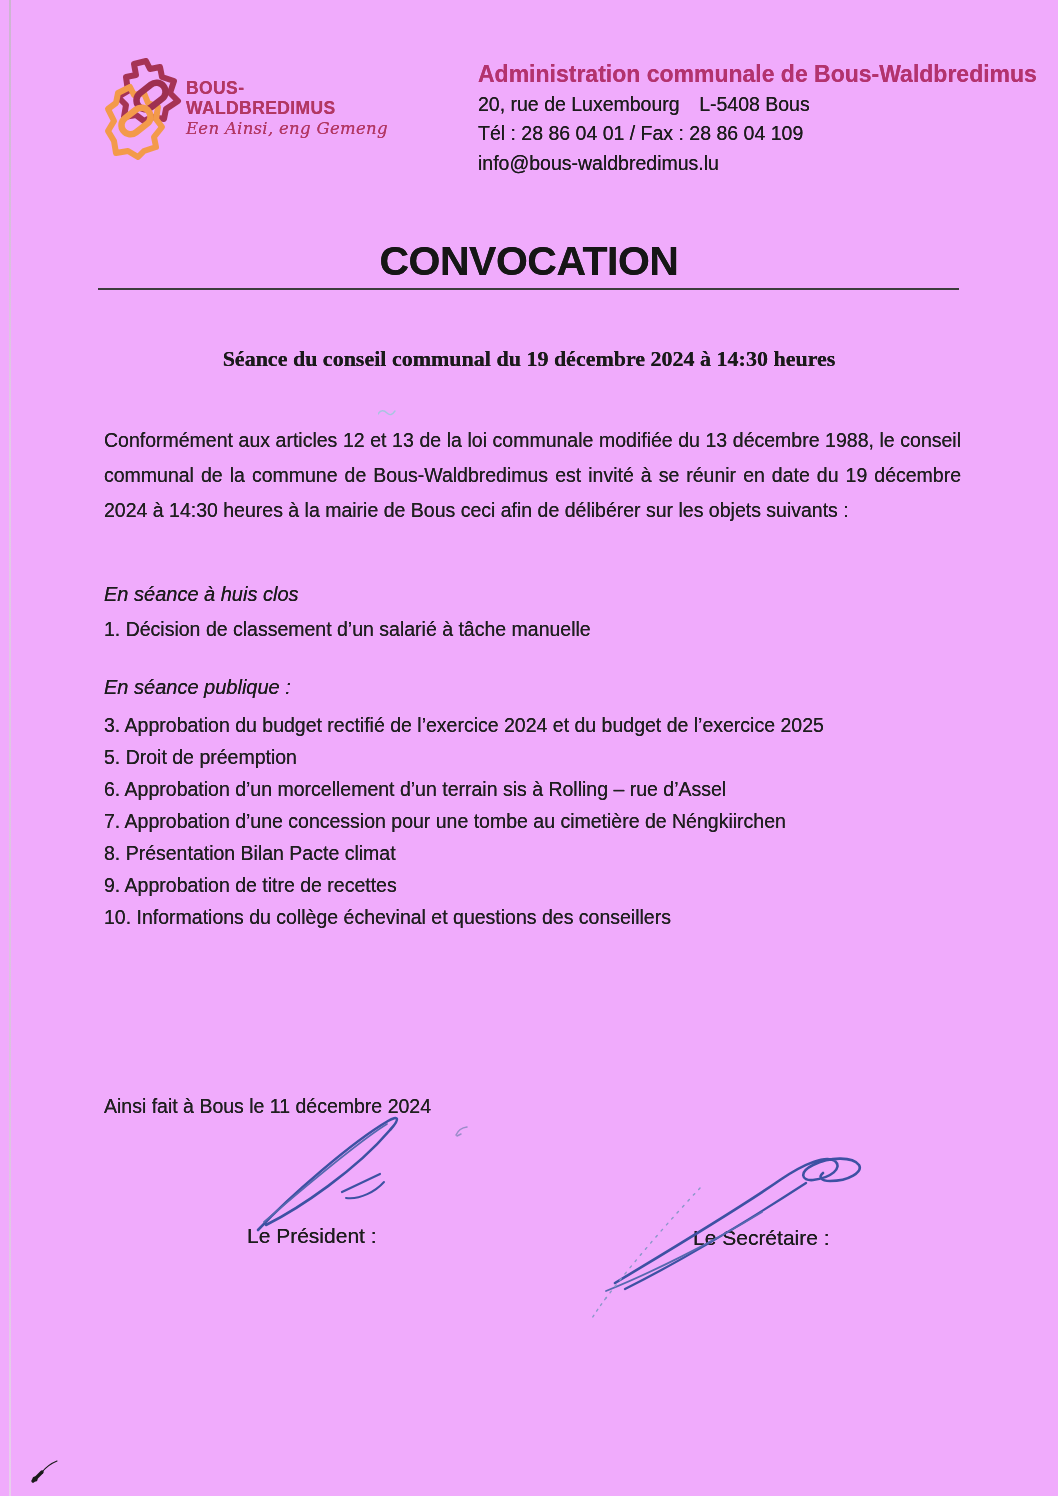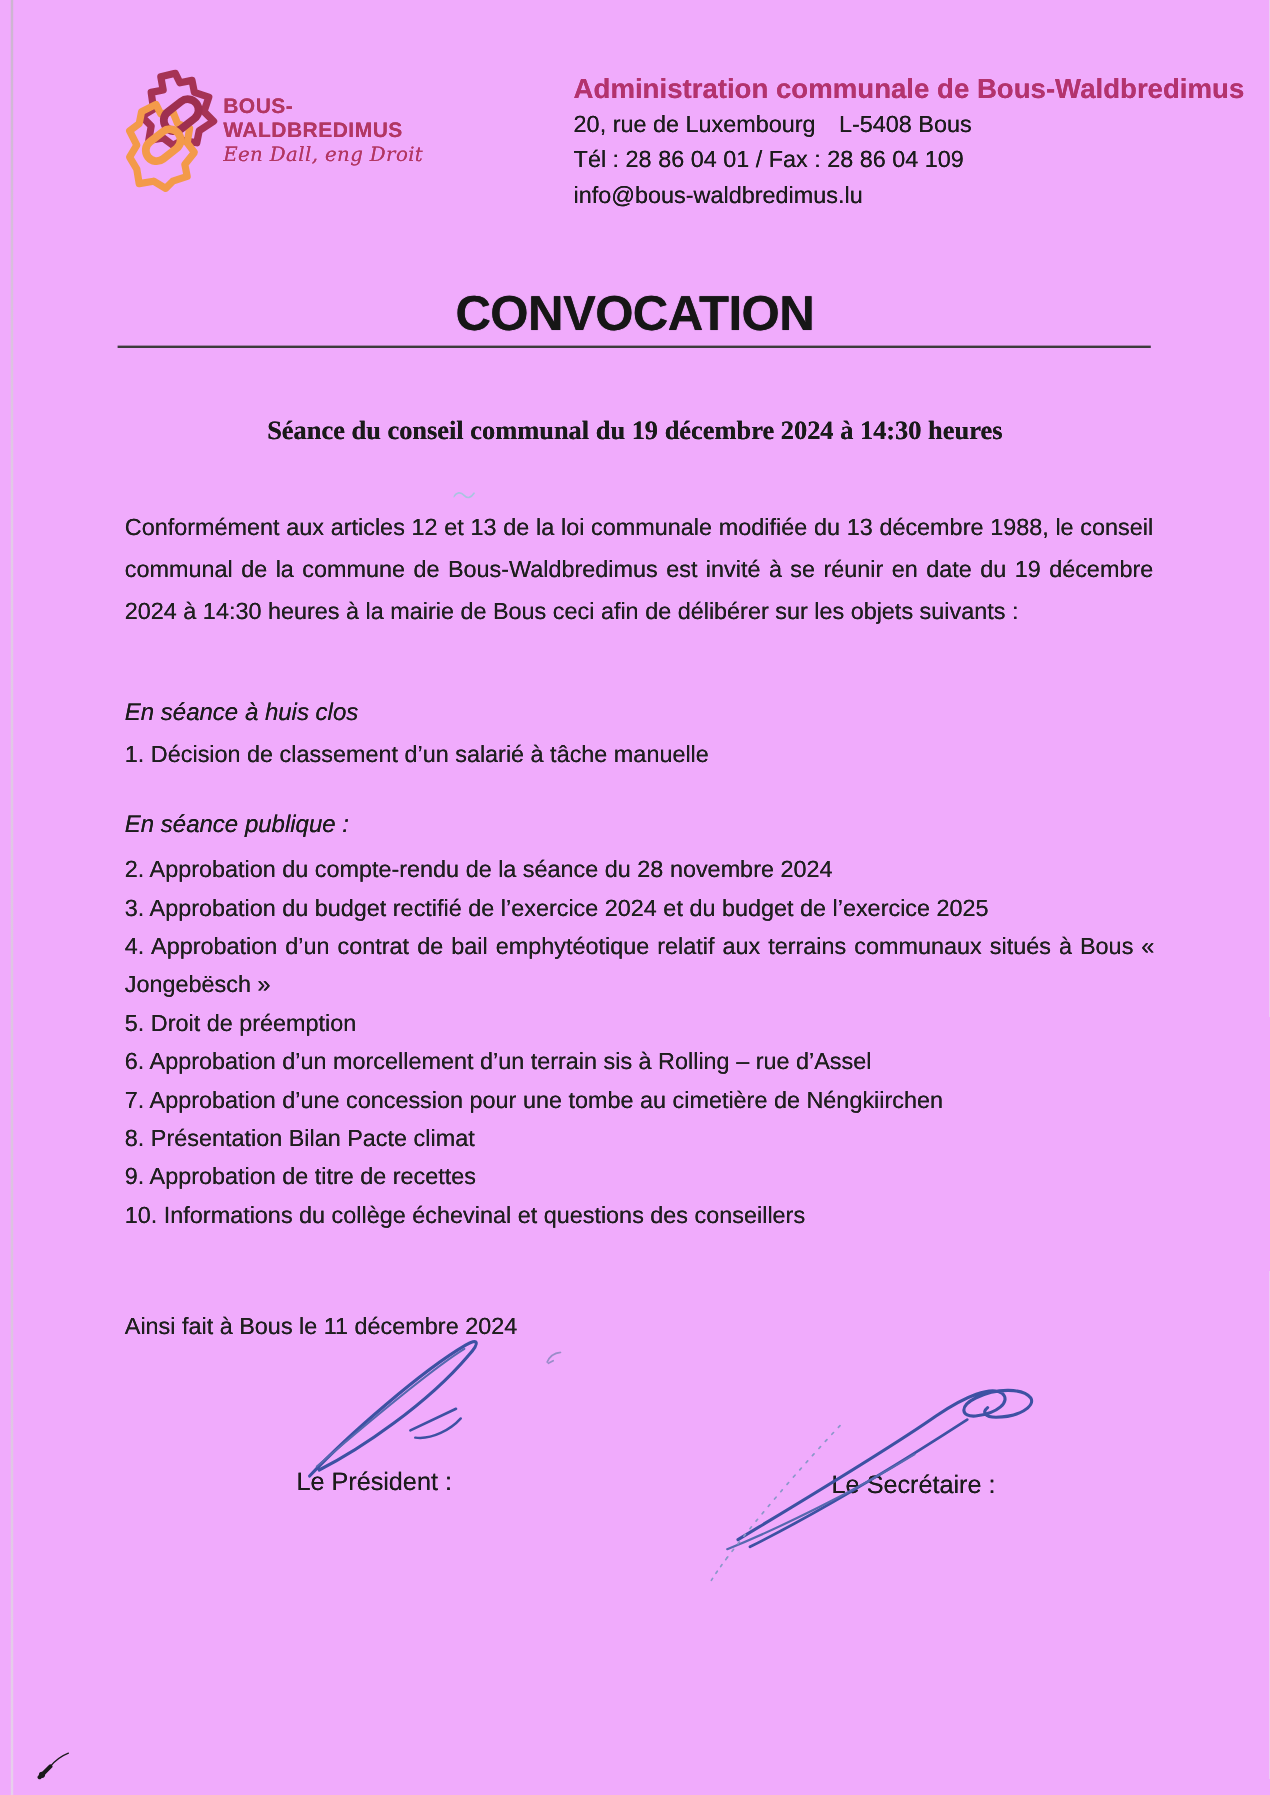--- a/index.html
+++ b/index.html
@@ -87,21 +87,21 @@
       <rect x="-16" y="-9" width="32" height="18" rx="9" fill="none" stroke="#9e2f50" stroke-width="6.5"></rect>
     </g>
     <g transform="translate(33,63) rotate(-38)">
       <rect x="-16" y="-9" width="32" height="18" rx="9" fill="none" stroke="#f39a4a" stroke-width="6.5"></rect>
     </g>
   </svg>
 
   <div class="abs logo-text">
     <div class="logo-name">BOUS-</div>
     <div class="logo-name">WALDBREDIMUS</div>
-    <div class="logo-tagline">Een Dall, eng Droit</div>
+    <div class="logo-tagline">Een Ainsi, eng Gemeng</div>
   </div>
 
   <div class="abs contact">
     <div class="contact-org">Administration communale de Bous-Waldbredimus</div>
     <div class="contact-line">20, rue de Luxembourg  L-5408 Bous</div>
     <div class="contact-line">Tél : 28 86 04 01 / Fax : 28 86 04 109</div>
     <div class="contact-line">info@bous-waldbredimus.lu</div>
   </div>
 
   <div class="abs doc-title">CONVOCATION</div>
@@ -114,23 +114,21 @@
 
   <div class="abs intro body-text">Conformément aux articles 12 et 13 de la loi communale modifiée du 13 décembre 1988, le conseil communal de la commune de Bous-Waldbredimus est invité à se réunir en date du 19 décembre 2024 à 14:30 heures à la mairie de Bous ceci afin de délibérer sur les objets suivants :</div>
 
   <div class="abs sec1-heading section-heading">En séance à huis clos</div>
   <div class="abs sec1-items body-text">
     <div class="agenda-item">1. Décision de classement d’un salarié à tâche manuelle</div>
   </div>
 
   <div class="abs sec2-heading section-heading">En séance publique :</div>
   <div class="abs sec2-items body-text">
-    <div class="agenda-item">2. Approbation du compte-rendu de la séance du 28 novembre 2024</div>
     <div class="agenda-item">3. Approbation du budget rectifié de l’exercice 2024 et du budget de l’exercice 2025</div>
-    <div class="agenda-item">4. Approbation d’un contrat de bail emphytéotique relatif aux terrains communaux situés à Bous « Jongebësch »</div>
     <div class="agenda-item">5. Droit de préemption</div>
     <div class="agenda-item">6. Approbation d’un morcellement d’un terrain sis à Rolling – rue d’Assel</div>
     <div class="agenda-item">7. Approbation d’une concession pour une tombe au cimetière de Néngkiirchen</div>
     <div class="agenda-item">8. Présentation Bilan Pacte climat</div>
     <div class="agenda-item">9. Approbation de titre de recettes</div>
     <div class="agenda-item">10. Informations du collège échevinal et questions des conseillers</div>
   </div>
 
   <div class="abs closing body-text">Ainsi fait à Bous le 11 décembre 2024</div>
 

